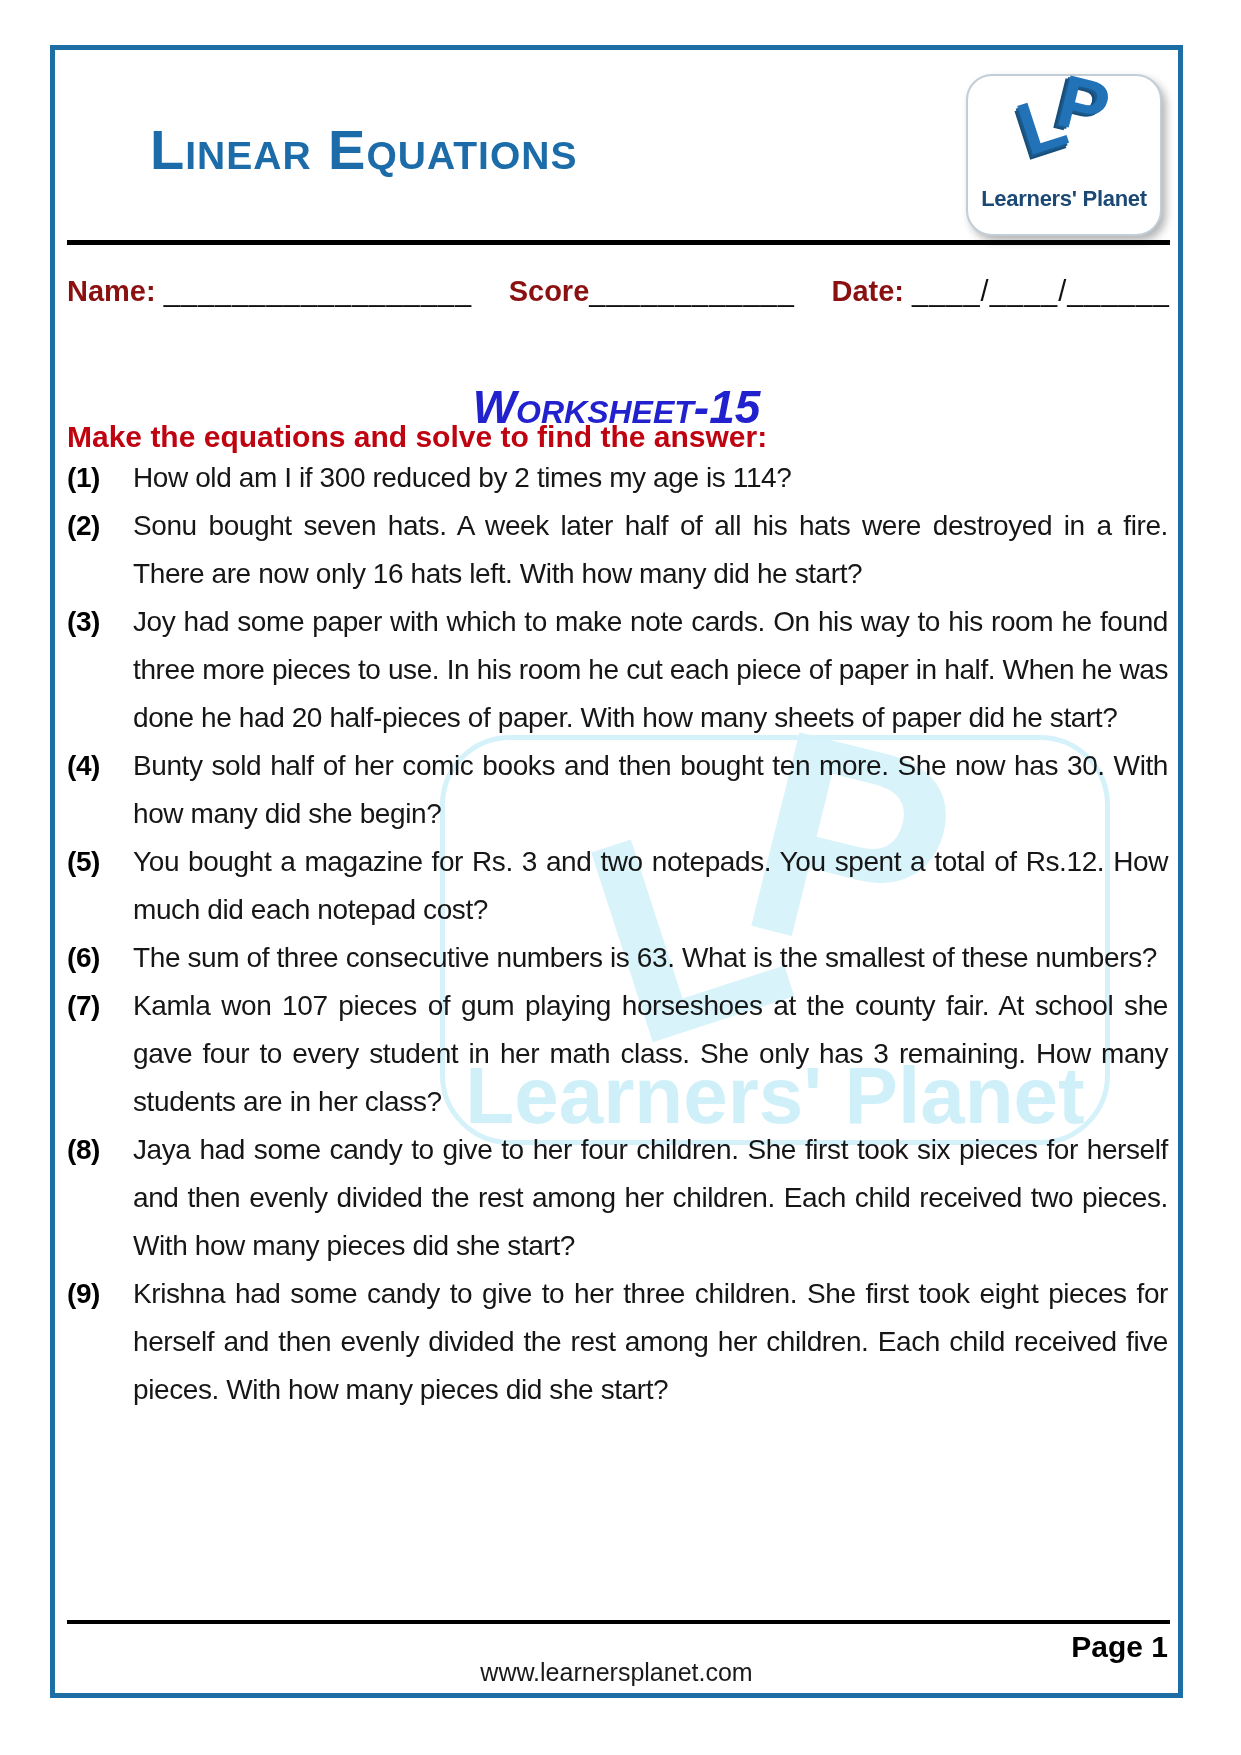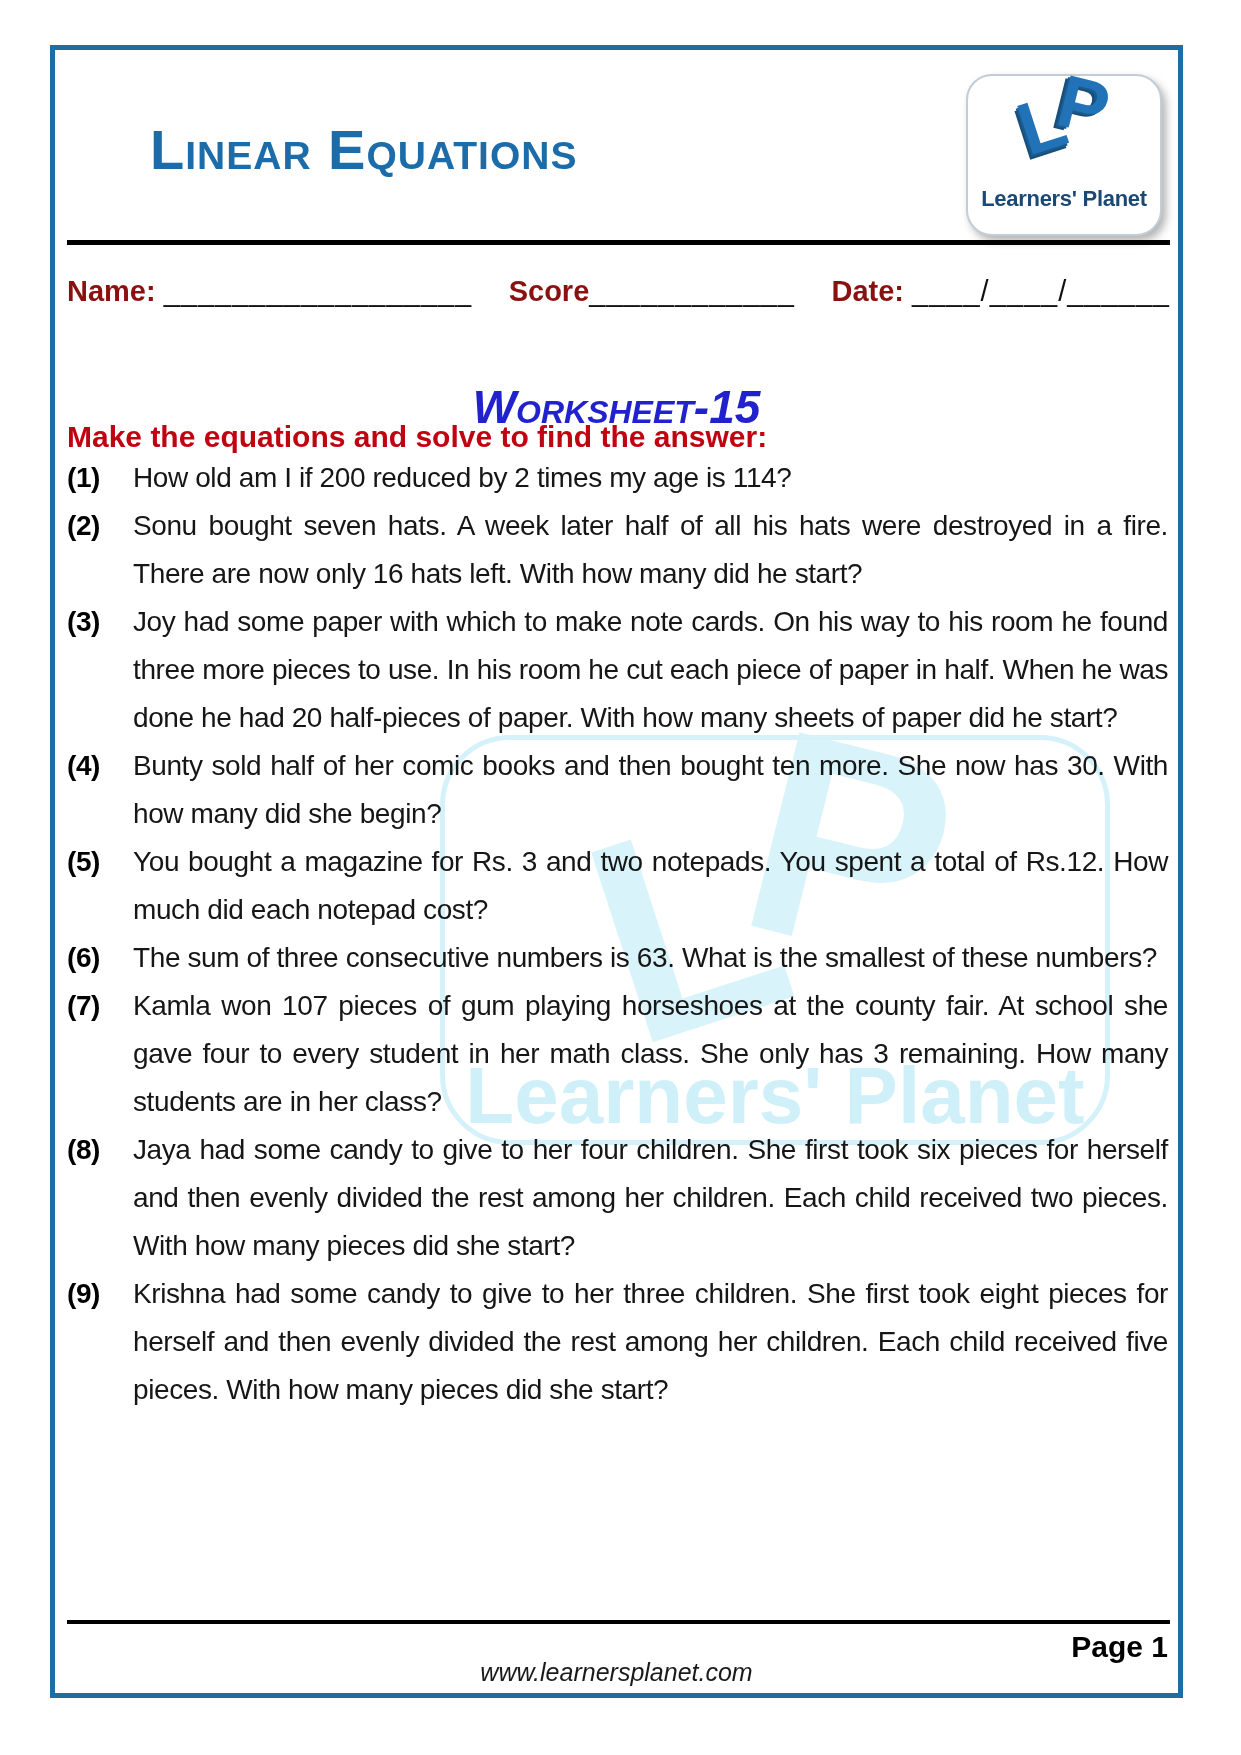--- a/index.html
+++ b/index.html
@@ -70,21 +70,21 @@
 
   
   .problems { position:absolute; top:404px; left:12px; right:10px; }
   .prob { display:flex; line-height:48px; font-size:28px; letter-spacing:-0.4px; color:var(--text,#161616); }
   .prob .num { flex:0 0 66px; font-weight:bold; color:#000; }
   .prob .txt { flex:1; text-align:justify; }
 
   
   .footer-rule { position:absolute; top:1570px; left:12px; right:8px; height:4px; background:#000; }
   .page-num { position:absolute; top:1580px; right:10px; font-size:30px; font-weight:bold; color:#000; }
-  .website { position:absolute; top:1608px; left:0; right:0; text-align:center; font-style:italic; font-size:25px; color:#1a1a1a; }
+  .website { position:absolute; top:1608px; left:0; right:0; text-align:center; font-size:25px; color:#1a1a1a; }
 </style>
 </head>
 <body>
 
 <div class="sheet">
   <div class="frame">
 
     <div class="wm-box">
       <div class="wm-glyph-wrap">
         <span class="lp-glyph"><span class="l">L</span><span class="p">P</span></span>
@@ -106,21 +106,21 @@
       <span class="group"><span class="label">Score</span><span class="blank">____________</span></span>
       <span class="group"><span class="label">Date:</span> <span class="blank">____/____/______</span></span>
     </div>
 
     <h2 class="ws-title">Worksheet-15</h2>
     <div class="instruction">Make the equations and solve to find the answer:</div>
 
     <div class="problems">
       <div class="prob">
           <span class="num">(1)</span>
-          <span class="txt">How old am I if 200 reduced by 2 times my age is 114?</span>
+          <span class="txt">How old am I if 300 reduced by 2 times my age is 114?</span>
         </div>
       <div class="prob">
           <span class="num">(2)</span>
           <span class="txt">Sonu bought seven hats. A week later half of all his hats were destroyed in a fire. There are now only 16 hats left. With how many did he start?</span>
         </div>
       <div class="prob">
           <span class="num">(3)</span>
           <span class="txt">Joy had some paper with which to make note cards. On his way to his room he found three more pieces to use. In his room he cut each piece of paper in half. When he was done he had 20 half-pieces of paper. With how many sheets of paper did he start?</span>
         </div>
       <div class="prob">

